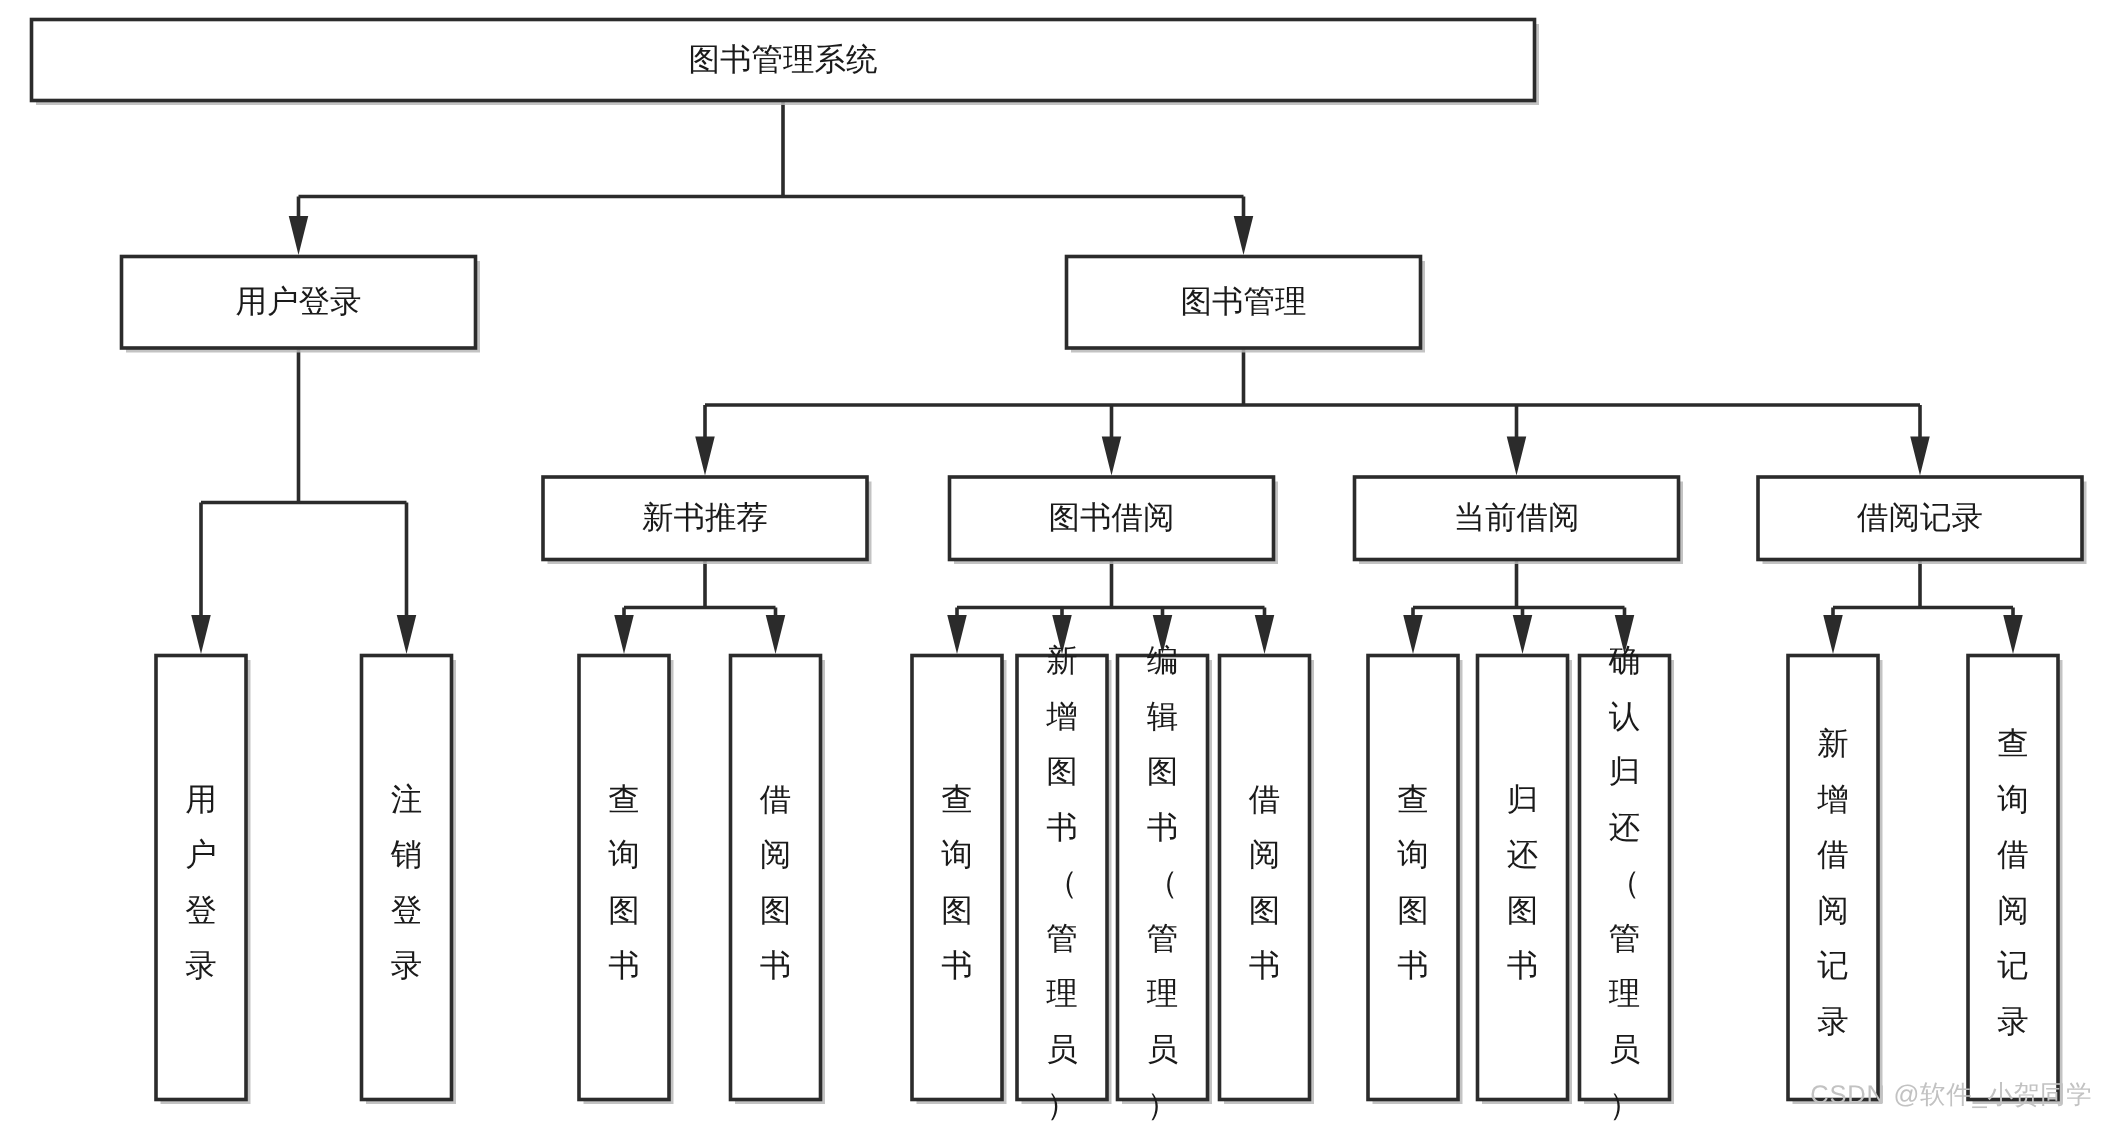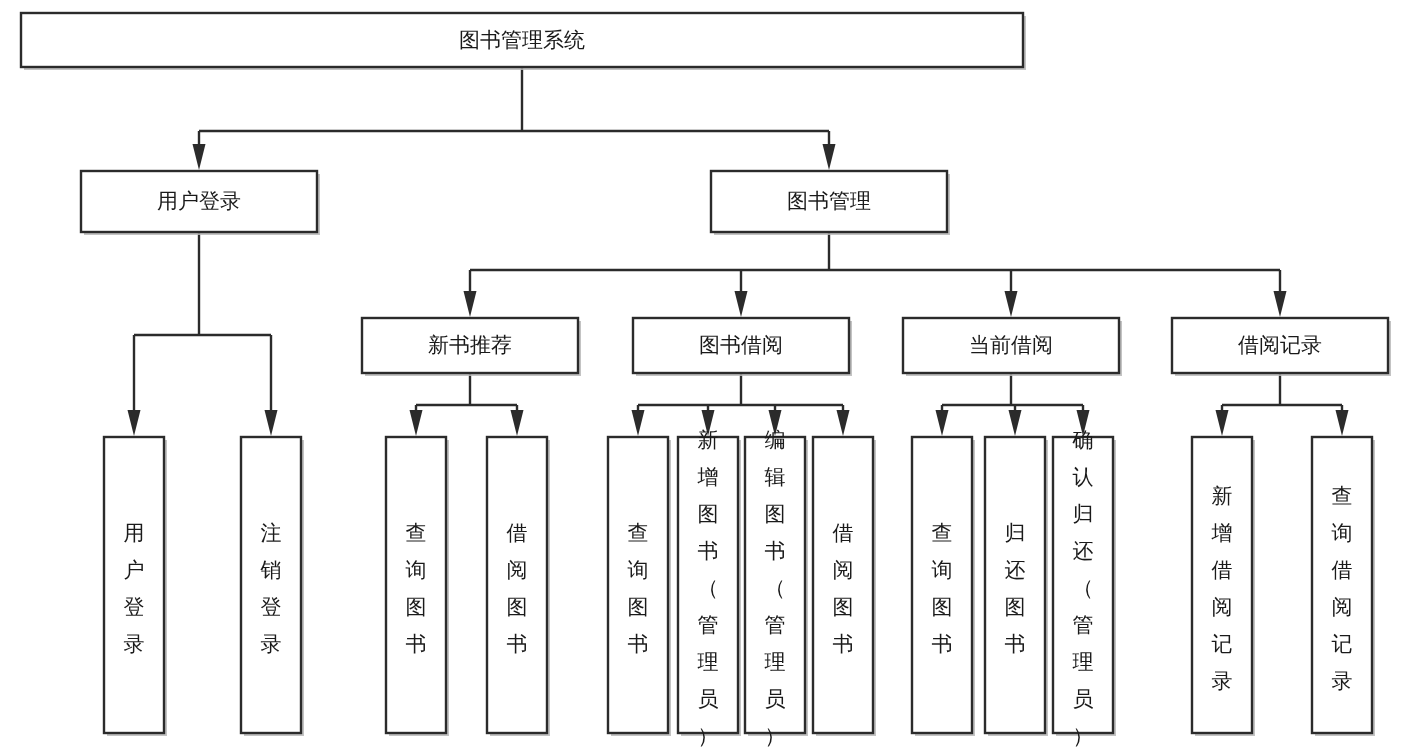--- a/index.html
+++ b/index.html
@@ -241,13 +241,14 @@
           <rect class="node-box" x="1192" y="437" width="60" height="296"></rect>
           <text class="node-label-vertical" x="1222" y="502.86"><tspan x="1222" dy="0">新</tspan><tspan x="1222" dy="37">增</tspan><tspan x="1222" dy="37">借</tspan><tspan x="1222" dy="37">阅</tspan><tspan x="1222" dy="37">记</tspan><tspan x="1222" dy="37">录</tspan></text>
         </g>
         <g>
           <rect class="node-box-shadow" x="1315" y="440" width="60" height="296"></rect>
           <rect class="node-box" x="1312" y="437" width="60" height="296"></rect>
           <text class="node-label-vertical" x="1342" y="502.86"><tspan x="1342" dy="0">查</tspan><tspan x="1342" dy="37">询</tspan><tspan x="1342" dy="37">借</tspan><tspan x="1342" dy="37">阅</tspan><tspan x="1342" dy="37">记</tspan><tspan x="1342" dy="37">录</tspan></text>
         </g>
       </g>
   </svg>
+  <div class="watermark">CSDN @软件_小贺同学</div>
 </div>
 
 </body></html>

